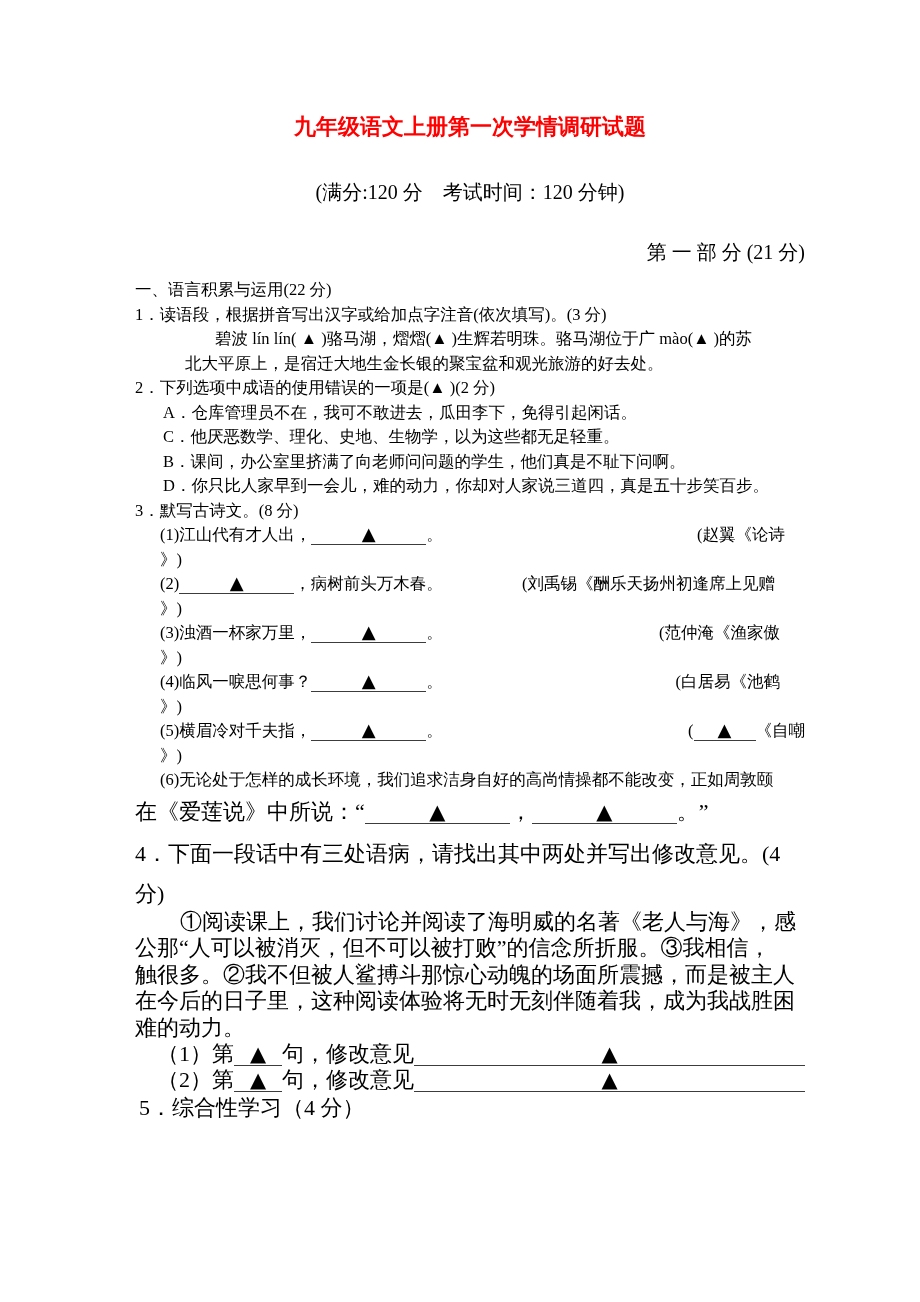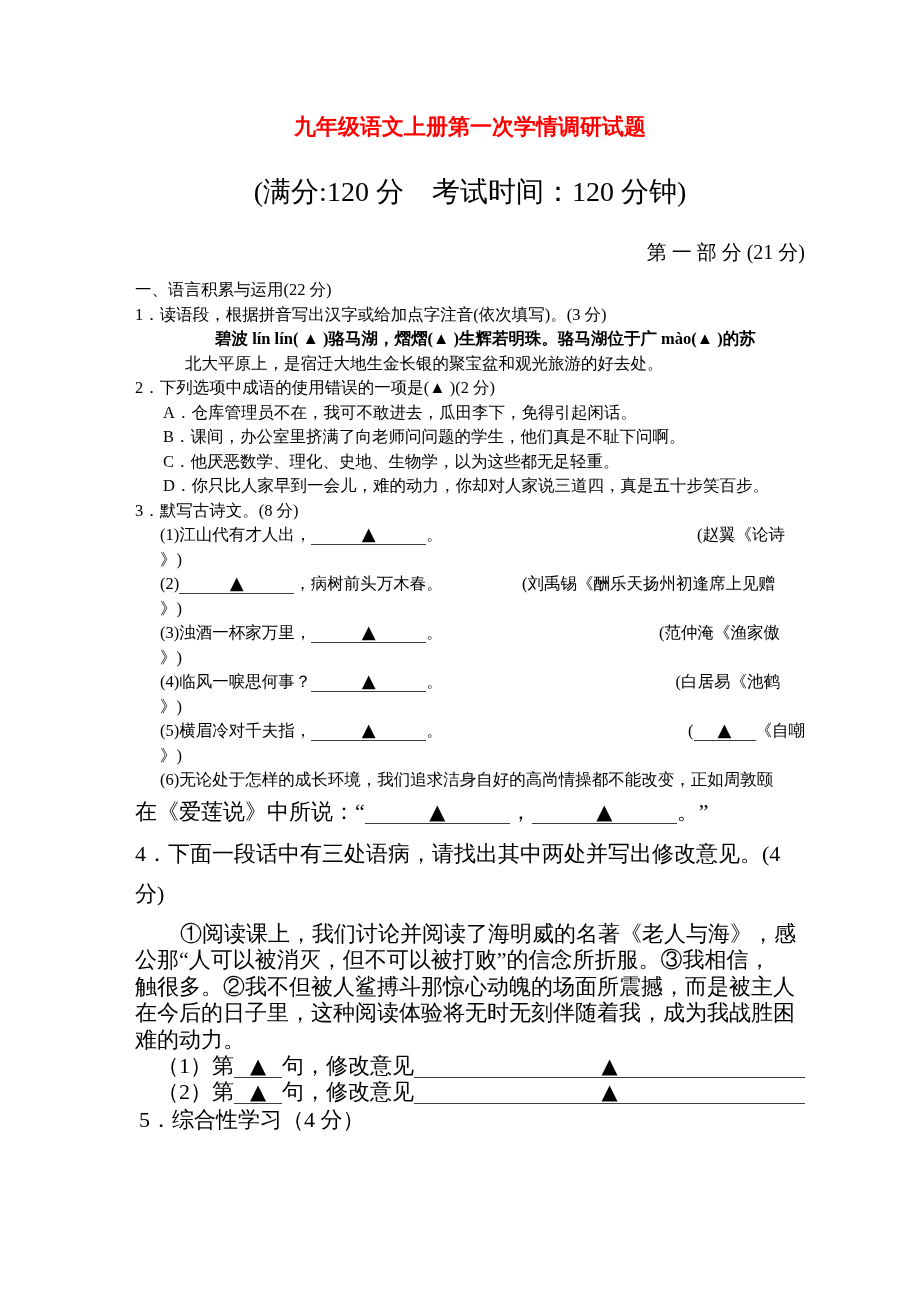--- a/index.html
+++ b/index.html
@@ -13,31 +13,31 @@
     font-family:"Liberation Serif", serif;
     overflow:hidden;
   }
   .title {
     font-family:"Liberation Sans", sans-serif;
     font-size:22px; line-height:30px;
     font-weight:bold; color:#ff0000;
     text-align:center; white-space:nowrap;
   }
   .subtitle {
-    font-size:28px; line-height:28px;
+    font-size:20px; line-height:28px;
     margin-top:36px; text-align:center; white-space:nowrap;
   }
   .part-heading {
     font-size:20px; line-height:28px;
     margin-top:32px; text-align:right;
     padding-left:190px; white-space:nowrap;
   }
   .small-block { margin-top:12px; }
   .small { font-size:16.5px; line-height:24.5px; white-space:nowrap; }
-  .ind-passage1 { padding-left:80px;font-weight:bold; }
+  .ind-passage1 { padding-left:80px; }
   .ind-passage2 { padding-left:50px; }
   .opt  { padding-left:28px; }
   .poem { padding-left:25px; display:flex; align-items:baseline; }
   .poem .left { white-space:nowrap; }
   .cite { margin-left:auto; white-space:nowrap; }
   .wrapclose { padding-left:25px; }
   .ind6 { padding-left:25px; }
 
   .blank {
     display:inline-block;
@@ -50,21 +50,21 @@
   .w62  { width:62px; }
   .w145 { width:145px; }
   .w48  { width:48px; }
   .blank.grow { flex:1 1 auto; }
   .large-tri { font-size:21px; }
 
   .large { font-size:22px; line-height:30px; white-space:nowrap; }
   .quote-line { margin-top:4px; }
   .q4-line1 { margin-top:12px; }
   .q4-line2 { margin-top:10px; }
-  .q4-para { margin-top:12px; }
+  .q4-para { }
   .q4-para .pline { font-size:22px; line-height:26.5px; white-space:nowrap; }
   .pfirst { padding-left:45px; }
   .corr {
     font-size:22px; line-height:26px;
     display:flex; align-items:baseline;
     padding-left:22px; white-space:nowrap;justify-content:space-between;
   }
   .q5-line { margin-top:0px; line-height:30px; padding-left:4px; }
 </style>
 </head>
@@ -78,22 +78,22 @@
 
   <div class="small-block">
     <div class="small">一、语言积累与运用(22 分)</div>
 
     <div class="small">1．读语段，根据拼音写出汉字或给加点字注音(依次填写)。(3 分)</div>
     <div class="small ind-passage1">碧波 lín lín( ▲ )骆马湖，熠熠(▲ )生辉若明珠。骆马湖位于广 mào(▲ )的苏</div>
     <div class="small ind-passage2">北大平原上，是宿迁大地生金长银的聚宝盆和观光旅游的好去处。</div>
 
     <div class="small">2．下列选项中成语的使用错误的一项是(▲ )(2 分)</div>
     <div class="small opt">A．仓库管理员不在，我可不敢进去，瓜田李下，免得引起闲话。</div>
+    <div class="small opt">C．他厌恶数学、理化、史地、生物学，以为这些都无足轻重。</div>
     <div class="small opt">B．课间，办公室里挤满了向老师问问题的学生，他们真是不耻下问啊。</div>
-    <div class="small opt">C．他厌恶数学、理化、史地、生物学，以为这些都无足轻重。</div>
     <div class="small opt">D．你只比人家早到一会儿，难的动力，你却对人家说三道四，真是五十步笑百步。</div>
 
     <div class="small">3．默写古诗文。(8 分)</div>
 
     <div class="small poem">
       <span class="left"><span>(1)江山代有才人出，</span><span class="blank w115"><span class="tri">▲</span></span><span>。</span></span>
       <span class="cite" style="padding-right:20px">(赵翼《论诗</span>
     </div>
     <div class="small wrapclose">》)</div>
 

